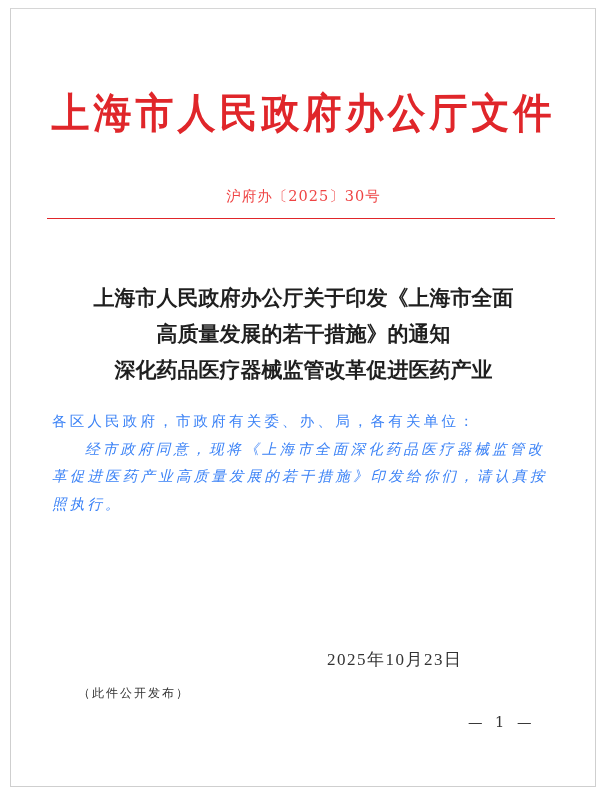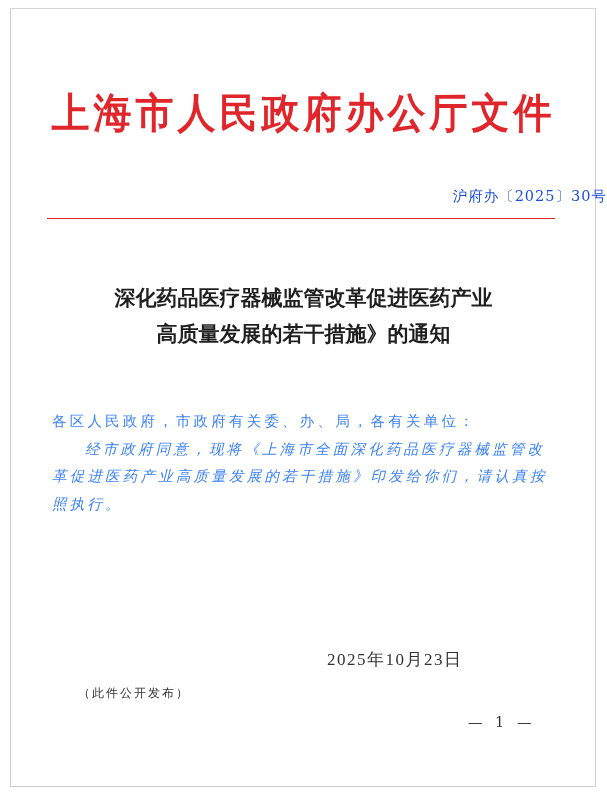--- a/index.html
+++ b/index.html
@@ -1,19 +1,19 @@
 <!DOCTYPE html>
 <html><head>
 <meta charset="utf-8">
 <style>
   html, body { margin: 0; padding: 0; background: #ffffff; }
   body { width: 607px; height: 795px; position: relative; overflow: hidden; font-family: "DejaVu Serif", "Liberation Serif", serif; color: #2a2a2a; }
   .page { position: absolute; left: 10px; top: 8px; width: 586px; height: 779px; border: 1px solid #cfcfcf; border-top-color: #d6d6d6; background: #fff; box-sizing: border-box; }
   .masthead { position: absolute; left: 0; width: 607px; top: 88px; text-align: center; font-family: "DejaVu Serif", serif; font-weight: bold; color: #e0262a; font-size: 38px; letter-spacing: 4px; line-height: 50px; transform: scaleY(1.08); }
-  .doc-number { position: absolute; left: 0; width: 607px; top: 187px; text-align: right; font-size: 14.5px; color: #1d4ed8; letter-spacing: 1px; }
+  .doc-number { position: absolute; left: 0; width: 607px; top: 187px; text-align: center; font-size: 14.5px; color: #ef4444; letter-spacing: 1px; }
   .red-rule { position: absolute; left: 47px; top: 218px; width: 508px; height: 0; border-top: 1.5px solid #e0262a; }
   .title { position: absolute; left: 0; width: 607px; top: 280px; text-align: center; font-weight: bold; font-size: 21px; line-height: 36px; color: #1f1f1f; }
   .body-text { position: absolute; left: 52px; width: 505px; top: 408px; font-size: 14.5px; line-height: 27.5px; letter-spacing: 3.2px; color: #3b82f6; }
   .body-text p { margin: 0; }
   .indent { text-indent: 33px; font-style: italic; }
   .date { position: absolute; left: 327px; top: 648px; font-size: 17px; letter-spacing: 1.5px; color: #333; font-family: Liberation Serif, serif; }
   .public-note { position: absolute; left: 78px; top: 685px; font-size: 12px; letter-spacing: 2px; color: #333; }
   .page-num { position: absolute; left: 468px; top: 714px; font-size: 14.5px; letter-spacing: 4px; color: #333; }
 </style>
 </head>
@@ -21,22 +21,23 @@
 
 <div class="page"></div>
 
 <div class="masthead">上海市人民政府办公厅文件</div>
 
 <div class="doc-number">沪府办〔2025〕30号</div>
 
 <div class="red-rule"></div>
 
 <div class="title">
+  <div>上海市人民政府办公厅关于印发《上海市全面</div>
+  <div>高质量发展的若干措施》的通知</div>
   <div>深化药品医疗器械监管改革促进医药产业</div>
-  <div>高质量发展的若干措施》的通知</div>
 </div>
 
 <div class="body-text">
   <p>各区人民政府，市政府有关委、办、局，各有关单位：</p>
   <p class="indent">经市政府同意，现将《上海市全面深化药品医疗器械监管改革促进医药产业高质量发展的若干措施》印发给你们，请认真按照执行。</p>
 </div>
 
 <div class="date">2025年10月23日</div>
 
 <div class="public-note">（此件公开发布）</div>

